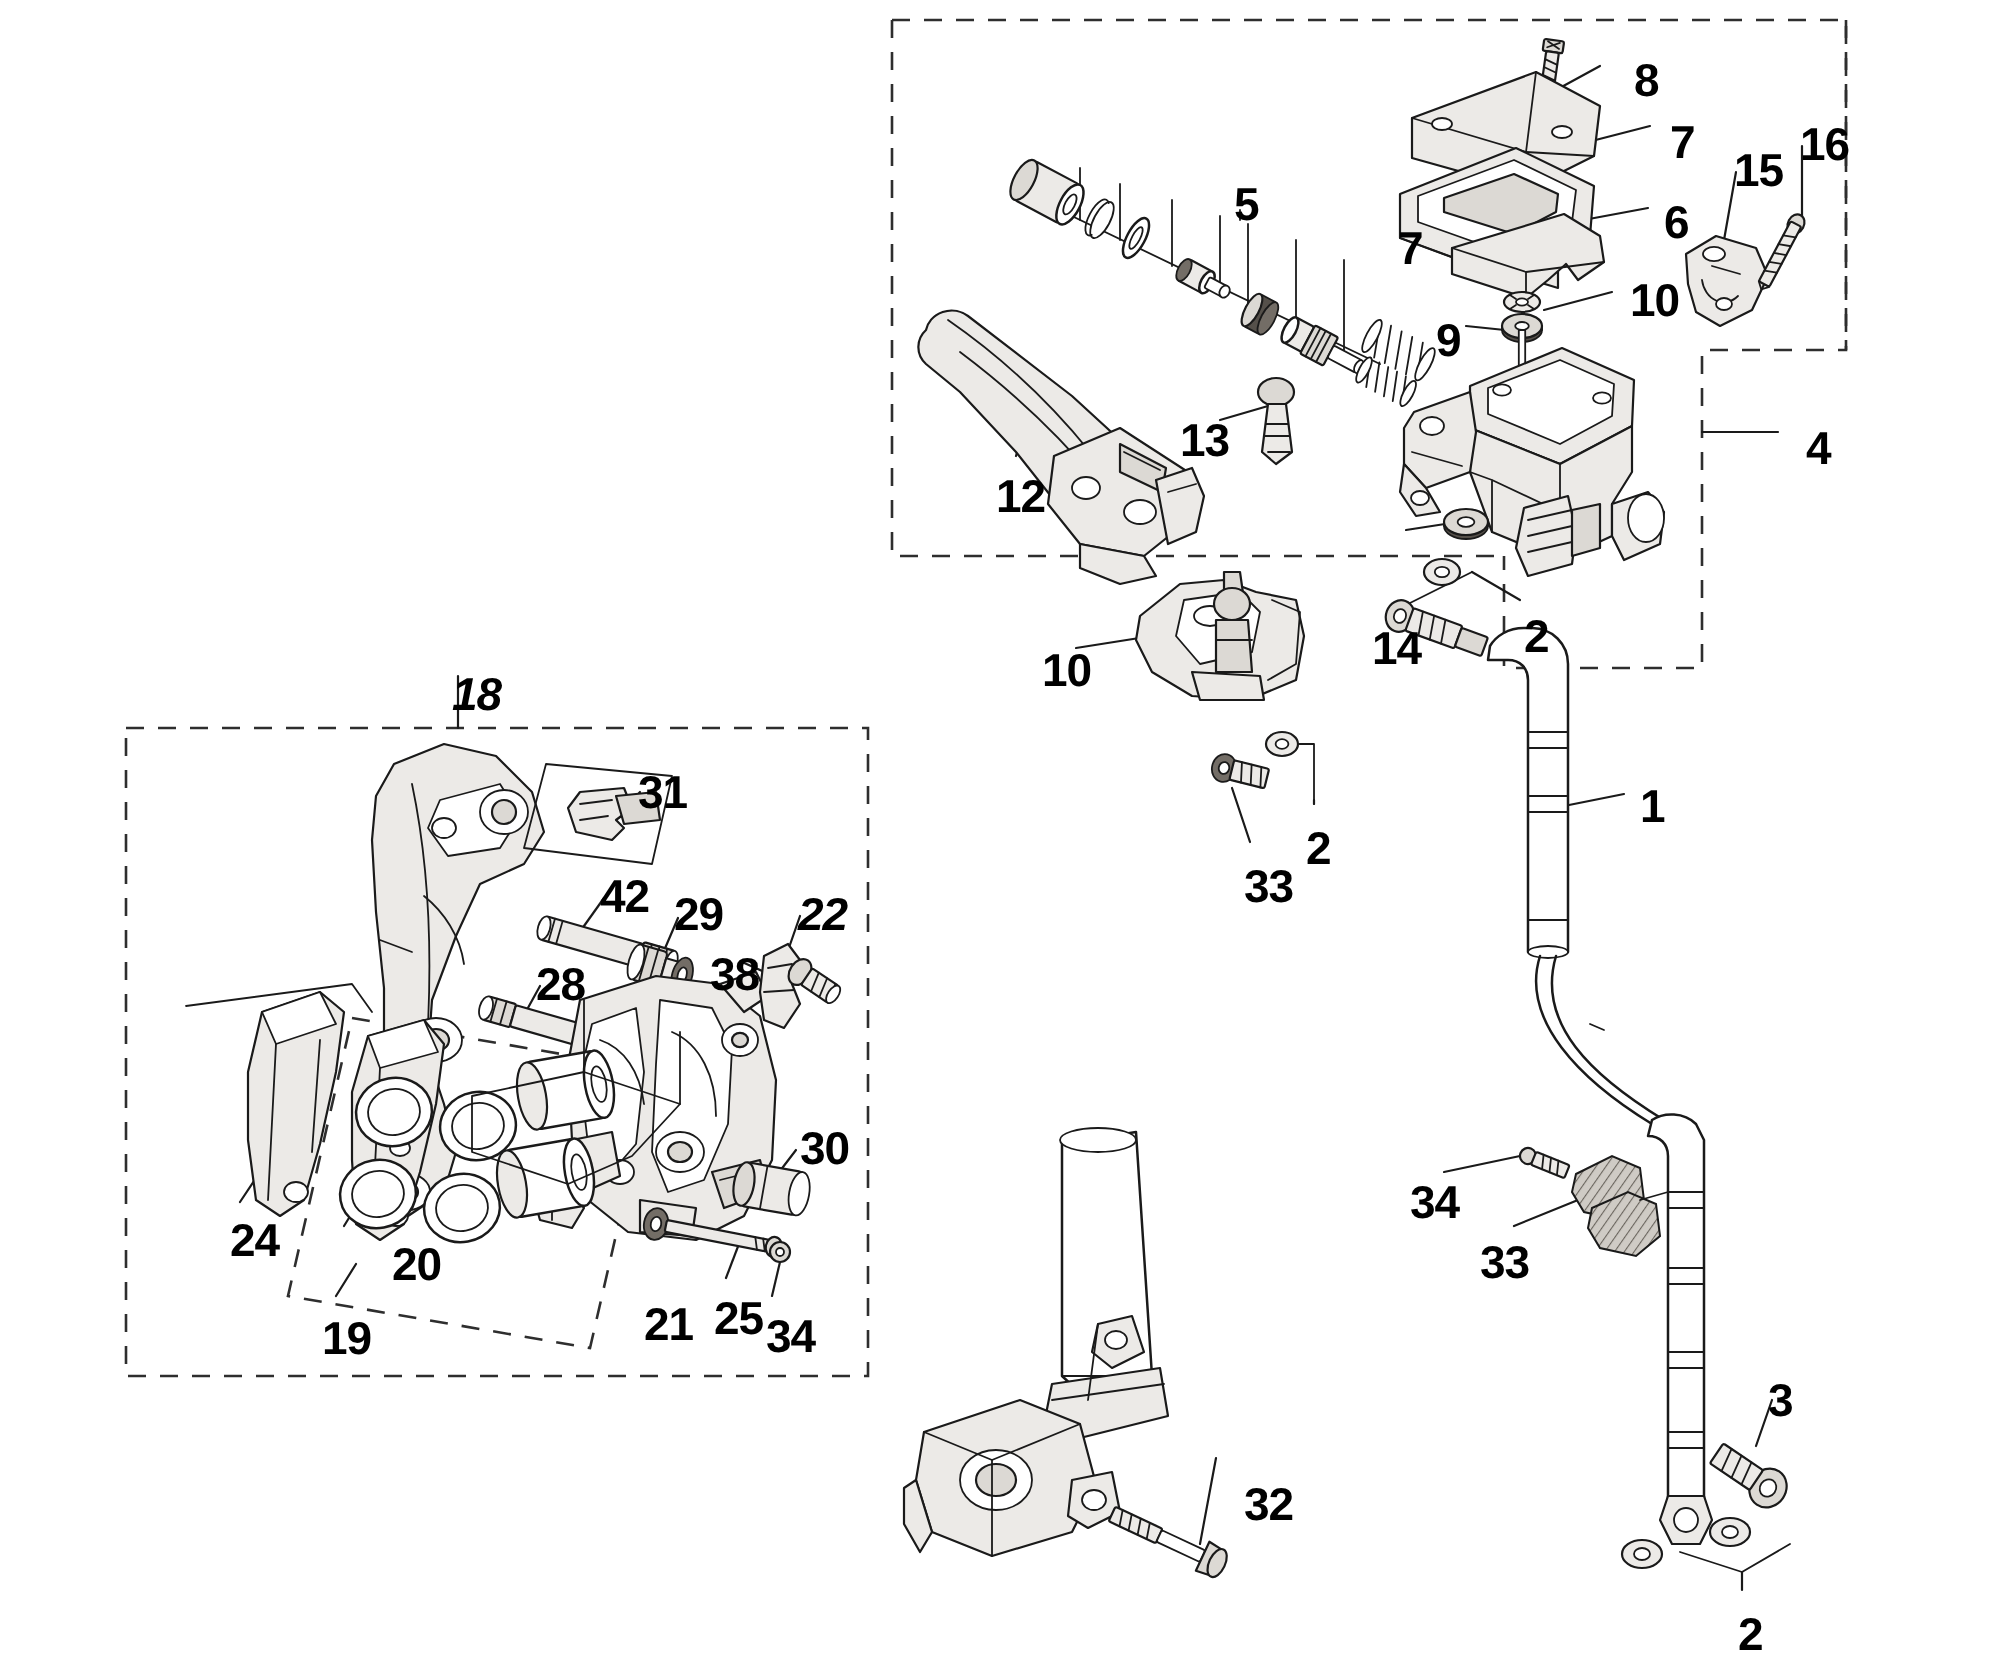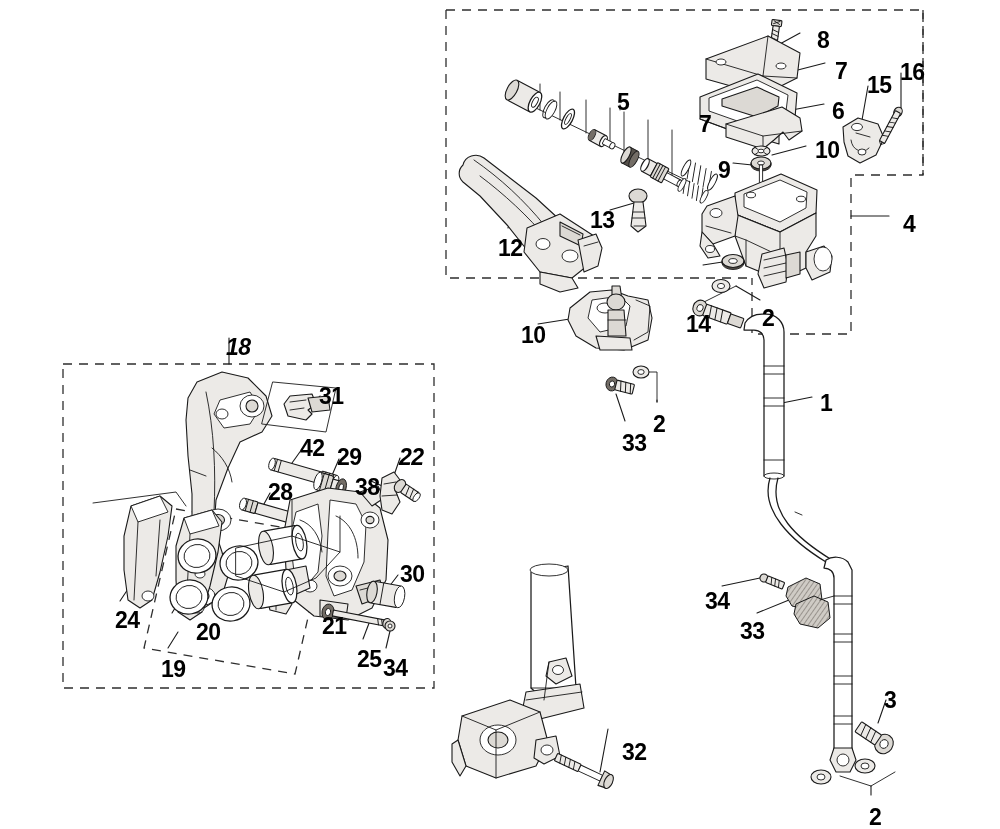--- a/index.html
+++ b/index.html
@@ -588,21 +588,21 @@
 <span class="callout-num" style="left:699px;top:113px;">7</span>
 <span class="callout-num" style="left:498px;top:237px;">12</span>
 <span class="callout-num" style="left:590px;top:209px;">13</span>
 <span class="callout-num" style="left:686px;top:265px;margin-top:48px;">14</span>
 <span class="callout-num" style="left:867px;top:74px;">15</span>
 <span class="callout-num" style="left:900px;top:61px;">16</span>
 <span class="callout-num" style="left:521px;top:324px;">10</span>
 <span class="callout-num" style="left:226px;top:336px;font-style:italic;">18</span>
 <span class="callout-num" style="left:161px;top:658px;">19</span>
 <span class="callout-num" style="left:166px;top:621px;margin-left:30px;">20</span>
-<span class="callout-num" style="left:322px;top:615px;">21</span>
+<span class="callout-num" style="left:322px;top:651px;">21</span>
 <span class="callout-num" style="left:399px;top:446px;font-style:italic;">22</span>
 <span class="callout-num" style="left:355px;top:476px;">38</span>
 <span class="callout-num" style="left:115px;top:609px;">24</span>
 <span class="callout-num" style="left:357px;top:648px;">25</span>
 <span class="callout-num" style="left:383px;top:657px;">34</span>
 <span class="callout-num" style="left:300px;top:437px;">42</span>
 <span class="callout-num" style="left:268px;top:481px;">28</span>
 <span class="callout-num" style="left:337px;top:446px;">29</span>
 <span class="callout-num" style="left:400px;top:563px;">30</span>
 <span class="callout-num" style="left:319px;top:385px;">31</span>

